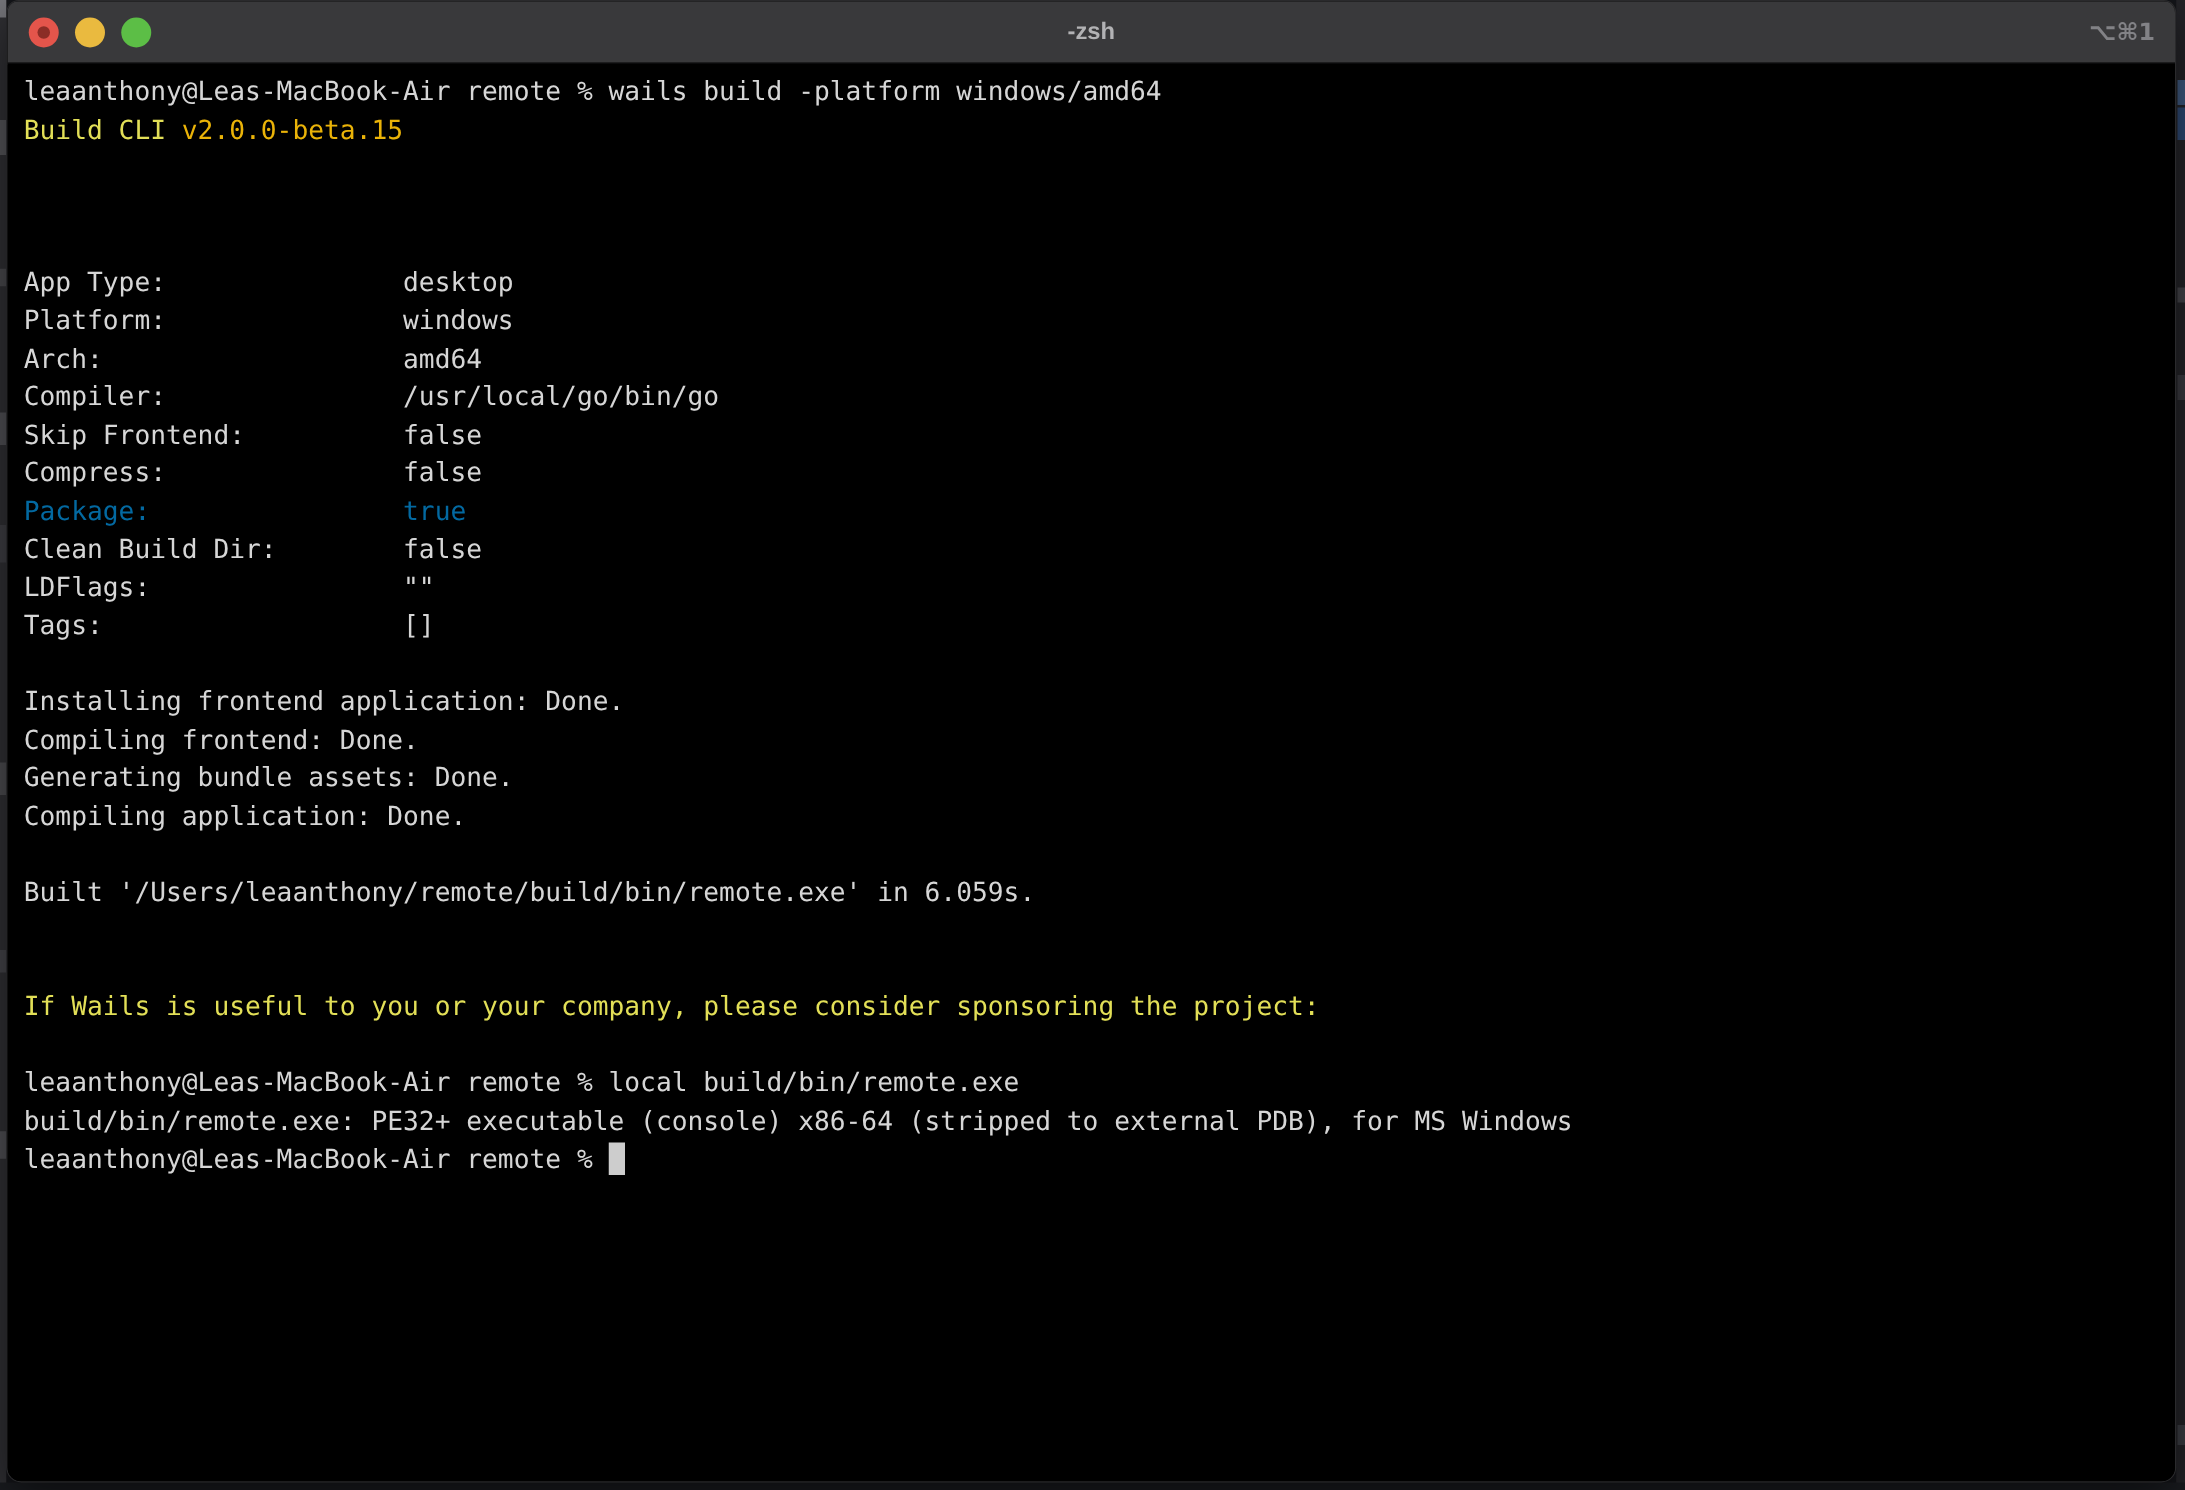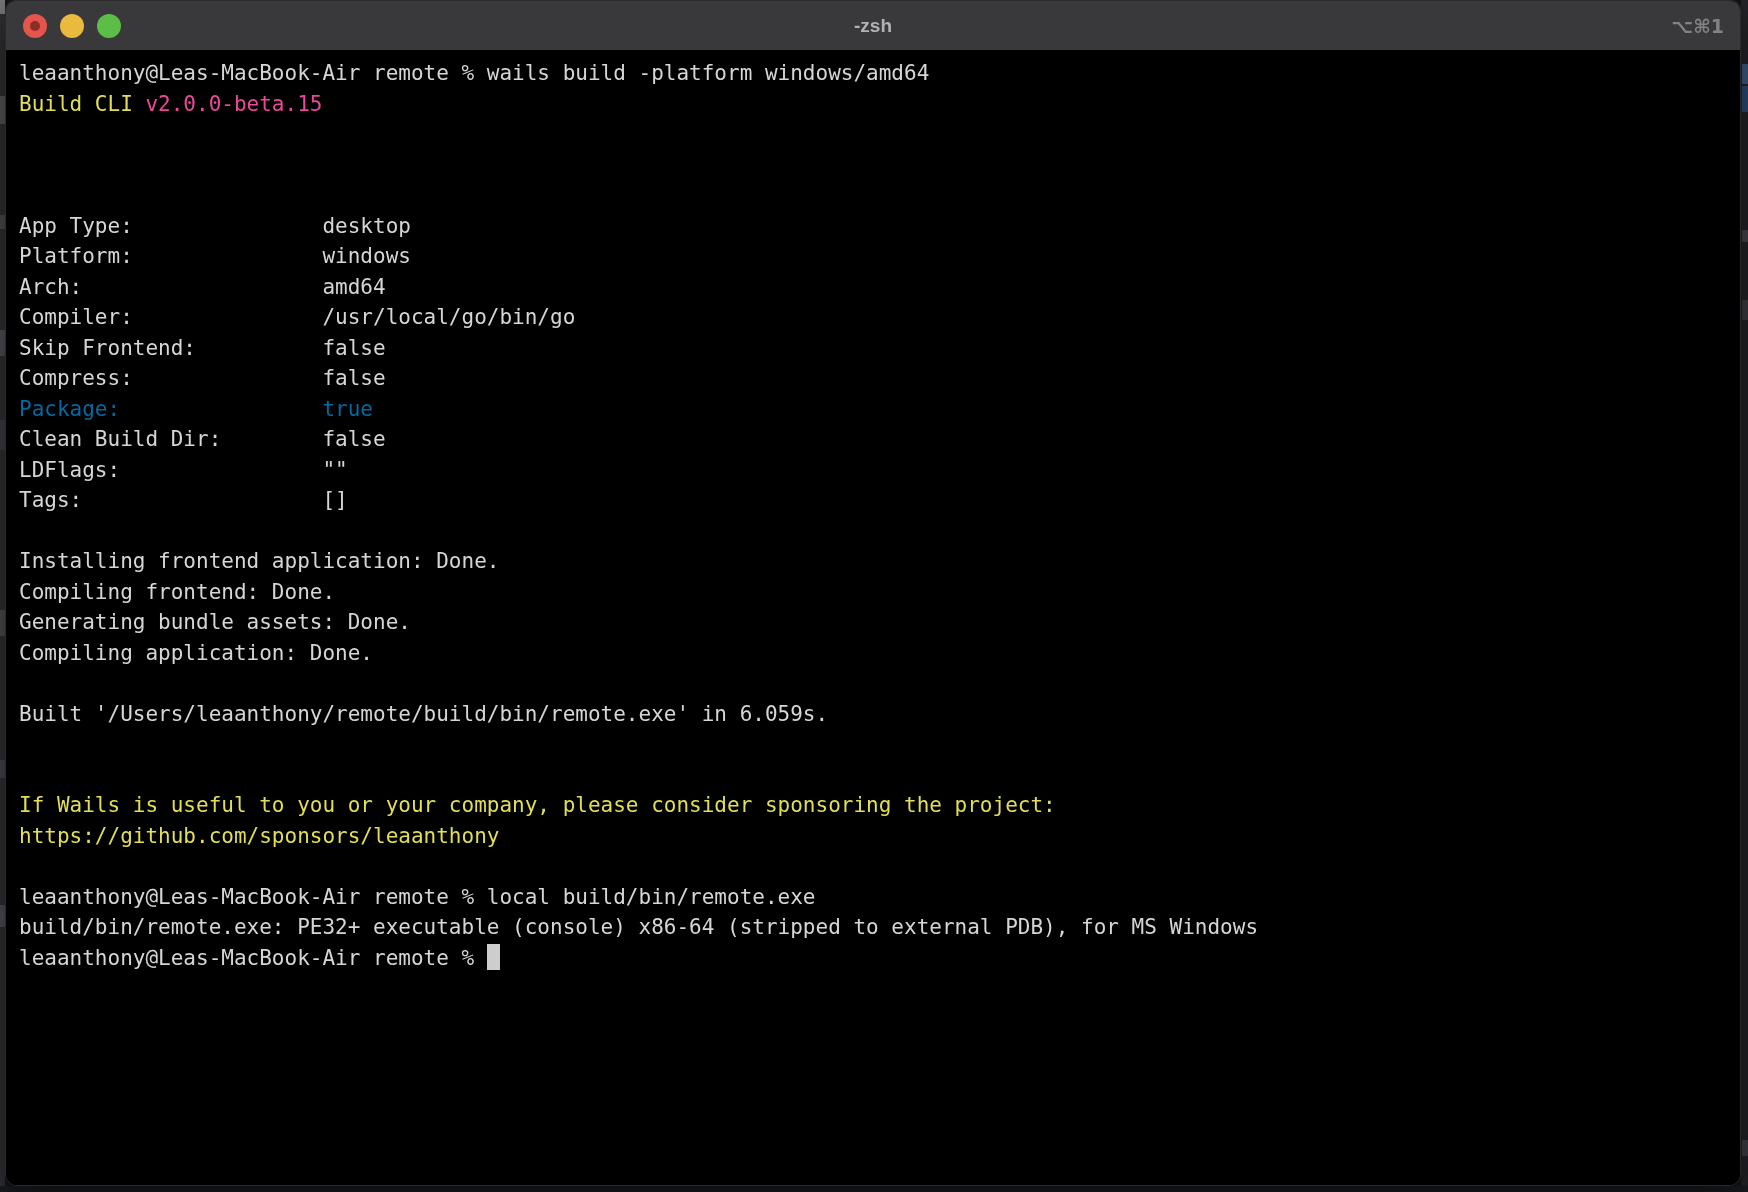--- a/index.html
+++ b/index.html
@@ -91,21 +91,21 @@
       </div>
       <div class="tl min"></div>
       <div class="tl zoom"></div>
     </div>
     <div id="win-title">-zsh</div>
     <div id="tab-shortcut">⌥⌘1</div>
   </div>
 
   <div id="screen">
       <div class="tline"><span style="color: rgb(214, 214, 214);">leaanthony@Leas-MacBook-Air remote % wails build -platform windows/amd64</span></div>
-      <div class="tline"><span style="color: rgb(226, 223, 87);">Build CLI </span><span style="color: #ec4899;">v2.0.0-beta.15</span></div>
+      <div class="tline"><span style="color: rgb(226, 223, 87);">Build CLI </span><span style="color: #eab308;">v2.0.0-beta.15</span></div>
       <div class="tline"></div>
       <div class="tline"></div>
       <div class="tline"></div>
       <div class="tline"><span style="color: rgb(214, 214, 214);">App Type:               desktop</span></div>
       <div class="tline"><span style="color: rgb(214, 214, 214);">Platform:               windows</span></div>
       <div class="tline"><span style="color: rgb(214, 214, 214);">Arch:                   amd64</span></div>
       <div class="tline"><span style="color: rgb(214, 214, 214);">Compiler:               /usr/local/go/bin/go</span></div>
       <div class="tline"><span style="color: rgb(214, 214, 214);">Skip Frontend:          false</span></div>
       <div class="tline"><span style="color: rgb(214, 214, 214);">Compress:               false</span></div>
       <div class="tline"><span style="color: #0369a1;">Package:                true</span></div>
@@ -115,20 +115,19 @@
       <div class="tline"></div>
       <div class="tline"><span style="color: rgb(214, 214, 214);">Installing frontend application: Done.</span></div>
       <div class="tline"><span style="color: rgb(214, 214, 214);">Compiling frontend: Done.</span></div>
       <div class="tline"><span style="color: rgb(214, 214, 214);">Generating bundle assets: Done.</span></div>
       <div class="tline"><span style="color: rgb(214, 214, 214);">Compiling application: Done.</span></div>
       <div class="tline"></div>
       <div class="tline"><span style="color: rgb(214, 214, 214);">Built '/Users/leaanthony/remote/build/bin/remote.exe' in 6.059s.</span></div>
       <div class="tline"></div>
       <div class="tline"></div>
       <div class="tline"><span style="color: rgb(226, 223, 87);">If Wails is useful to you or your company, please consider sponsoring the project:</span></div>
-      <div class="tline"><span style="color: rgb(226, 223, 87);">https://github.com/sponsors/leaanthony</span></div>
       <div class="tline"></div>
       <div class="tline"><span style="color: rgb(214, 214, 214);">leaanthony@Leas-MacBook-Air remote % local build/bin/remote.exe</span></div>
       <div class="tline"><span style="color: rgb(214, 214, 214);">build/bin/remote.exe: PE32+ executable (console) x86-64 (stripped to external PDB), for MS Windows</span></div>
       <div class="tline"><span style="color: rgb(214, 214, 214);">leaanthony@Leas-MacBook-Air remote % </span><span class="cursor" style="background: rgb(205, 205, 205);"></span></div>
     </div>
 
 </div>
 
 </body></html>

